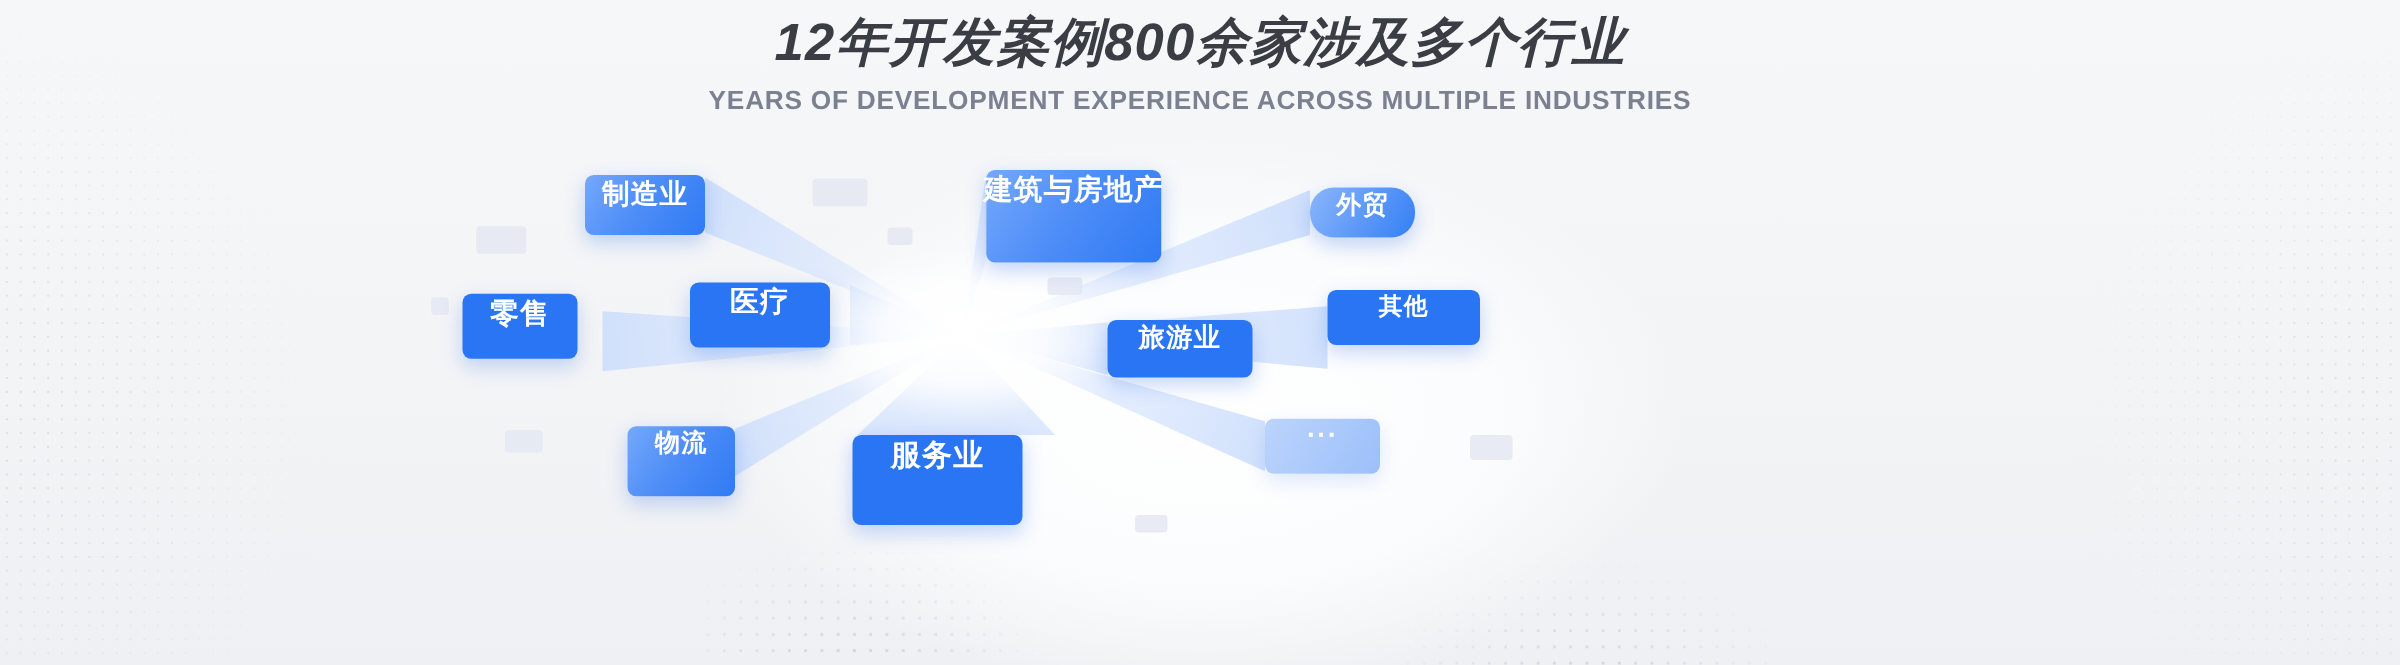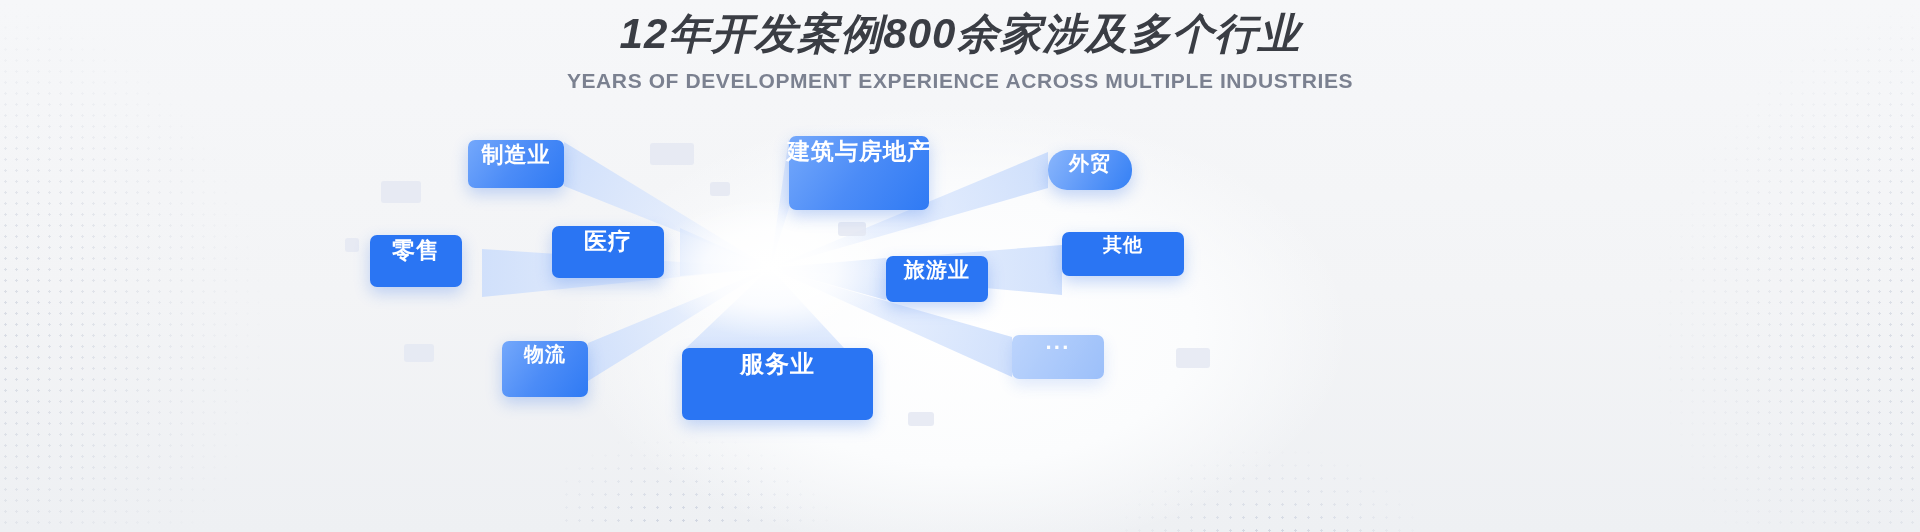--- a/index.html
+++ b/index.html
@@ -181,30 +181,30 @@
       </div>
       <div class="tag solid" style="left: 370px; top: 235px; width: 92px; height: 52px; font-size: 23px;">
         <span>零售</span>
       </div>
       <div class="tag solid" style="left: 552px; top: 226px; width: 112px; height: 52px; font-size: 23px;">
         <span>医疗</span>
       </div>
       <div class="tag grad" style="left: 502px; top: 341px; width: 86px; height: 56px; font-size: 20px;">
         <span>物流</span>
       </div>
-      <div class="tag solid" style="left: 682px; top: 348px; width: 191px; height: 72px; font-size: 24px;">
+      <div class="tag solid" style="left: 682px; top: 348px; width: 136px; height: 72px; font-size: 24px;">
         <span>服务业</span>
       </div>
       <div class="tag grad" style="left: 789px; top: 136px; width: 140px; height: 74px; font-size: 23px;">
         <span>建筑与房地产</span>
       </div>
       <div class="tag grad2" style="left: 1048px; top: 150px; width: 84px; height: 40px; font-size: 20px;">
         <span>外贸</span>
       </div>
-      <div class="tag solid" style="left: 886px; top: 256px; width: 102px; height: 46px; font-size: 21px;">
+      <div class="tag solid" style="left: 886px; top: 256px; width: 116px; height: 46px; font-size: 21px;">
         <span>旅游业</span>
       </div>
       <div class="tag solid" style="left: 1062px; top: 232px; width: 122px; height: 44px; font-size: 19px;">
         <span>其他</span>
       </div>
       <div class="tag dots" style="left: 1012px; top: 335px; width: 92px; height: 44px; font-size: 22px;">
         <span>···</span>
       </div>
     </div>
 

